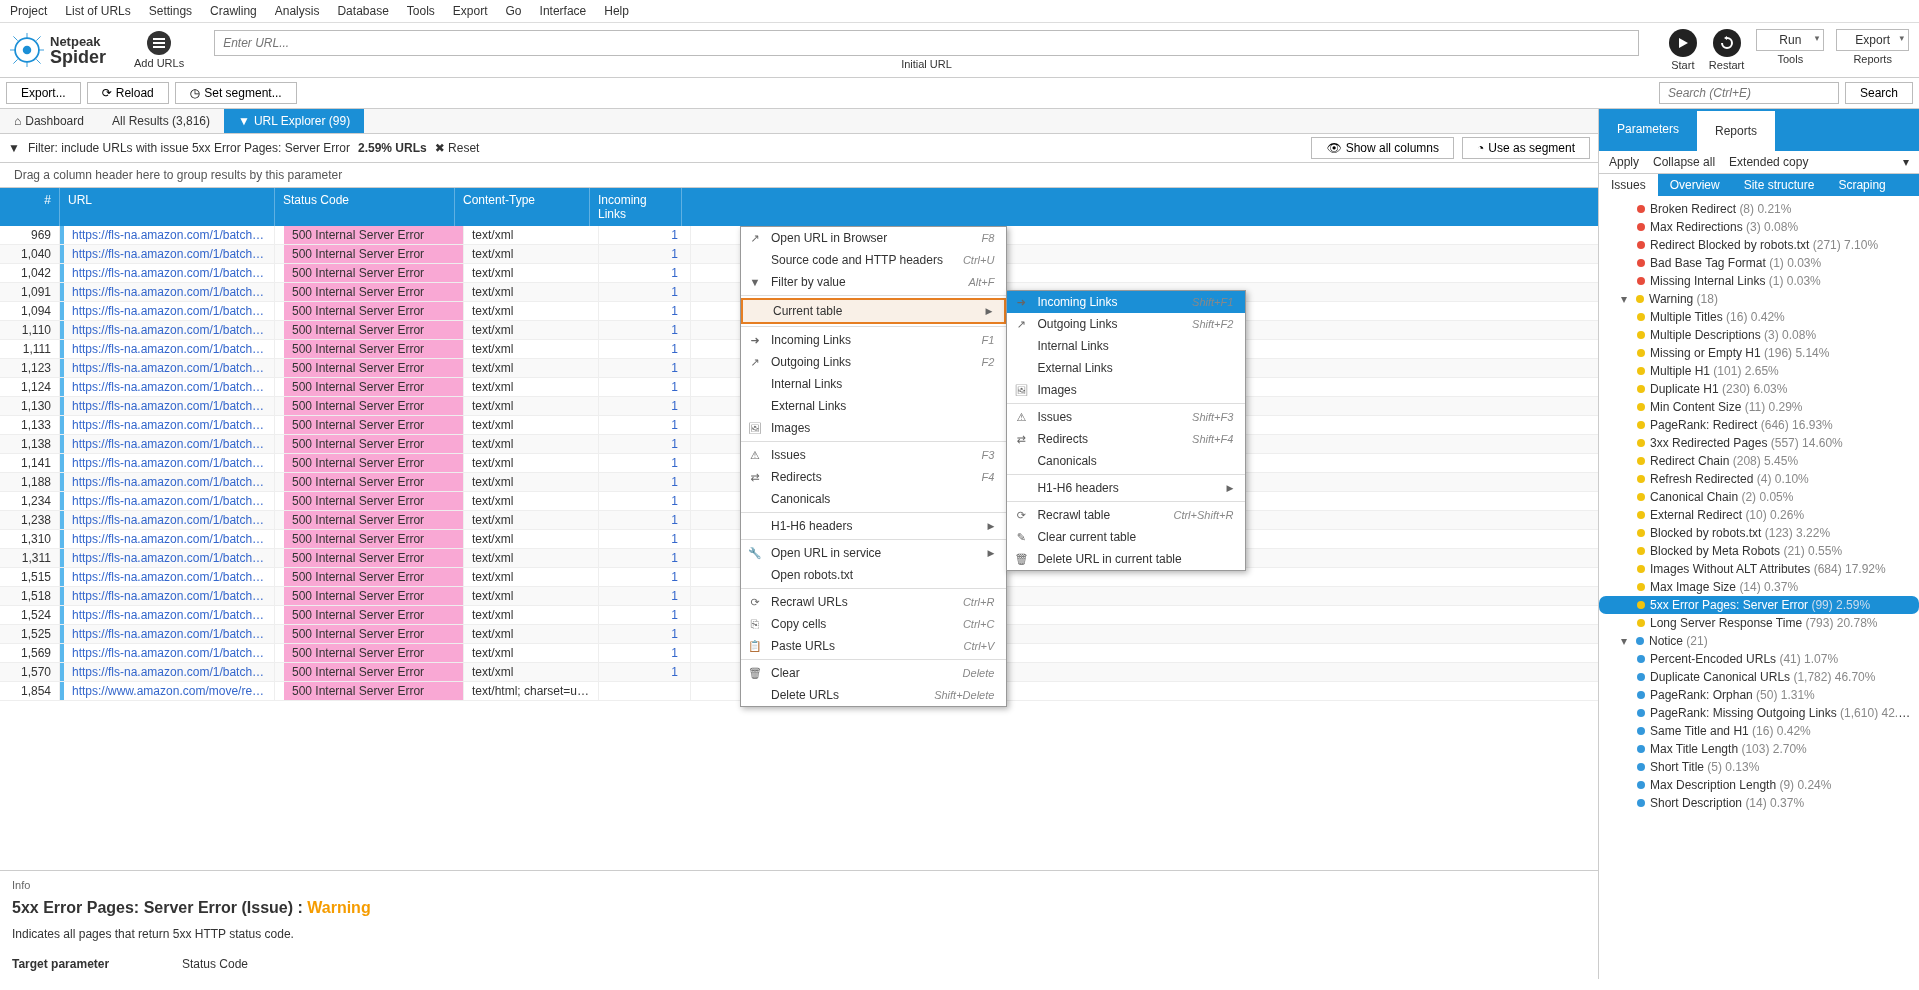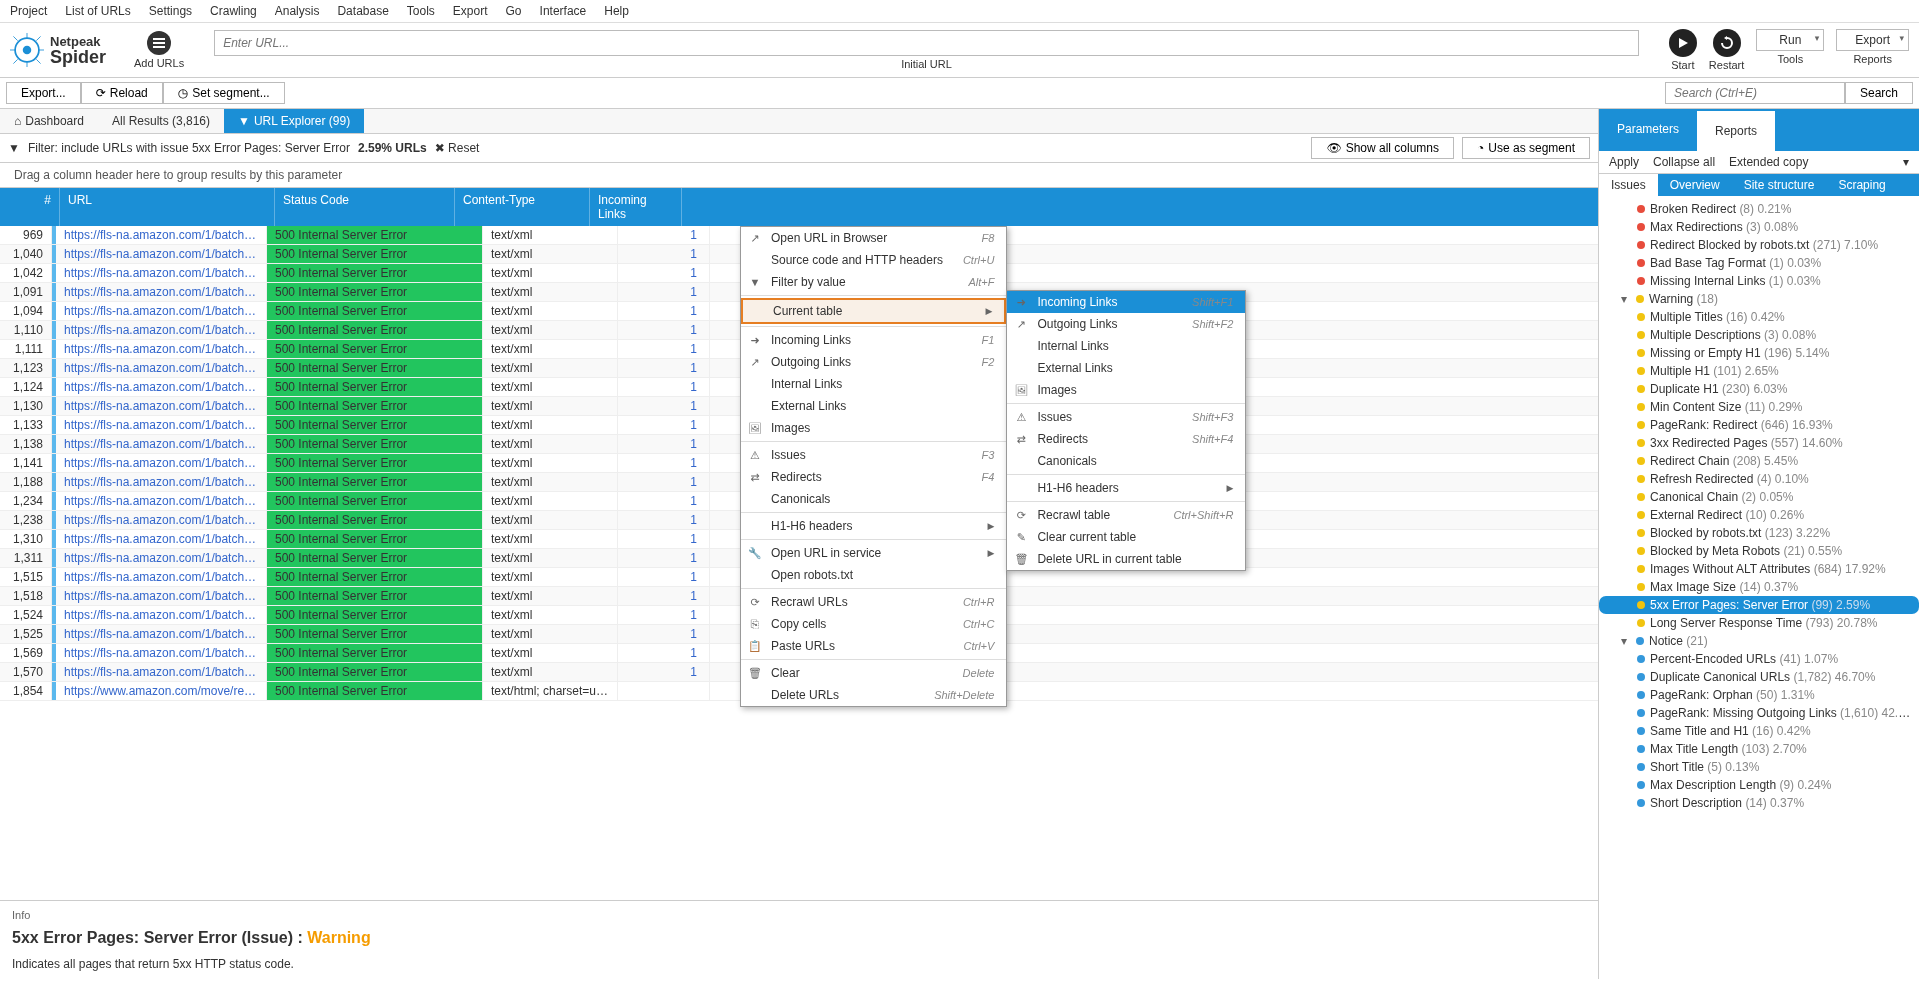--- a/index.html
+++ b/index.html
@@ -19,21 +19,21 @@
 .url-input { width: 100%; padding: 5px 8px; border: 1px solid #bbb; font-style: italic; color: #999; font-size: 12px; }
 .url-input-label { font-size: 11px; margin-top: 2px; text-align: center; }
 .top-right { display: flex; gap: 12px; align-items: flex-start; }
 .top-btn { display: flex; flex-direction: column; align-items: center; cursor: pointer; }
 .top-btn-circle { width: 28px; height: 28px; border-radius: 50%; background: #222; display: flex; align-items: center; justify-content: center; }
 .top-btn-label { font-size: 11px; margin-top: 2px; }
 .dropdown-btn { border: 1px solid #bbb; padding: 3px 18px; font-size: 12px; position: relative; cursor: pointer; min-width: 68px; text-align: center; }
 .dropdown-btn::after { content: '▾'; position: absolute; right: 4px; font-size: 9px; color: #666; }
 .dropdown-wrap { display: flex; flex-direction: column; align-items: center; }
 .dropdown-label { font-size: 11px; margin-top: 2px; }
-.toolbar2 { display: flex; align-items: center; padding: 4px 6px; border-bottom: 1px solid #ccc; }
+.toolbar2 { display: flex; align-items: center; padding: 4px 6px; border-bottom: 1px solid #ccc; gap: 6px; }
 .btn { border: 1px solid #bbb; padding: 3px 14px; font-size: 12px; cursor: pointer; background: #fff; display: inline-flex; align-items: center; gap: 4px; }
 .spacer { flex: 1; }
 .search-box { border: 1px solid #bbb; padding: 3px 8px; width: 180px; font-style: italic; color: #999; font-size: 12px; }
 .main-area { display: flex; height: calc(100vh - 120px); }
 .left-panel { flex: 1; display: flex; flex-direction: column; border-right: 1px solid #ccc; min-width: 0; }
 .tabs { display: flex; background: #f7f7f7; border-bottom: 1px solid #ccc; font-size: 12px; }
 .tab { padding: 5px 14px; cursor: pointer; display: flex; align-items: center; gap: 4px; }
 .tab.active { background: #1b8fd6; color: #fff; }
 .filter-bar { display: flex; align-items: center; padding: 3px 8px; border-bottom: 1px solid #ccc; font-size: 12px; gap: 8px; }
 .group-bar { padding: 5px 14px; font-size: 12px; color: #555; border-bottom: 1px solid #ccc; }
@@ -41,23 +41,23 @@
 .th { padding: 5px 8px; border-right: 1px solid rgba(255,255,255,0.3); }
 .th-num { width: 60px; text-align: right; }
 .th-url { width: 215px; }
 .th-status { width: 180px; }
 .th-ct { width: 135px; }
 .th-inc { width: 92px; }
 .table-body { flex: 1; overflow: auto; position: relative; }
 .tr { display: flex; font-size: 12px; border-bottom: 1px solid #eee; }
 .tr:nth-child(even) { background: #f9f9f9; }
 .td { padding: 2px 8px; border-right: 1px solid #eee; overflow: hidden; text-overflow: ellipsis; white-space: nowrap; }
-.td-num { width: 52px; text-align: right; }
+.td-num { width: 60px; text-align: right; }
 .td-url { width: 215px; color: #3366cc; border-left: 4px solid #5bb8ed; }
-.td-status { width: 216px; background: #22c55e; }
+.td-status { width: 180px; background: #f9a8d4; margin-left: 9px; }
 .td-ct { width: 135px; }
 .td-inc { width: 92px; text-align: right; color: #3366cc; padding-right: 12px; }
 .info-panel { border-top: 1px solid #ccc; padding: 8px 12px; background: #fff; }
 .info-title { font-size: 11px; color: #666; }
 .info-heading { font-size: 16px; font-weight: bold; margin-top: 8px; }
 .info-heading .warn { color: #f59c00; }
 .info-desc { font-size: 12px; margin-top: 10px; }
 .info-param { font-size: 12px; margin-top: 16px; }
 .info-param b { font-weight: bold; display: inline-block; width: 170px; }
 .right-panel { width: 320px; display: flex; flex-direction: column; font-size: 12px; }
@@ -550,20 +550,21 @@
               <span class="cm-icon">🗑</span>
               <span>Delete URL in current table</span>
             </div>
           </div>
         </div>
     </div>
     <div class="info-panel">
       <div class="info-title">Info</div>
       <div class="info-heading"><span>5xx Error Pages: Server Error (Issue) : </span><span class="warn">Warning</span></div>
       <div class="info-desc">Indicates all pages that return 5xx HTTP status code.</div>
+      <div class="info-param"><b>Target parameter</b><span>Status Code</span></div>
     </div>
   </div>
 
   <div class="right-panel">
     <div class="rp-tabs">
       <div class="rp-tab">Parameters</div>
       <div class="rp-tab active">Reports</div>
     </div>
     <div class="rp-toolbar">
       <span>Apply</span>

